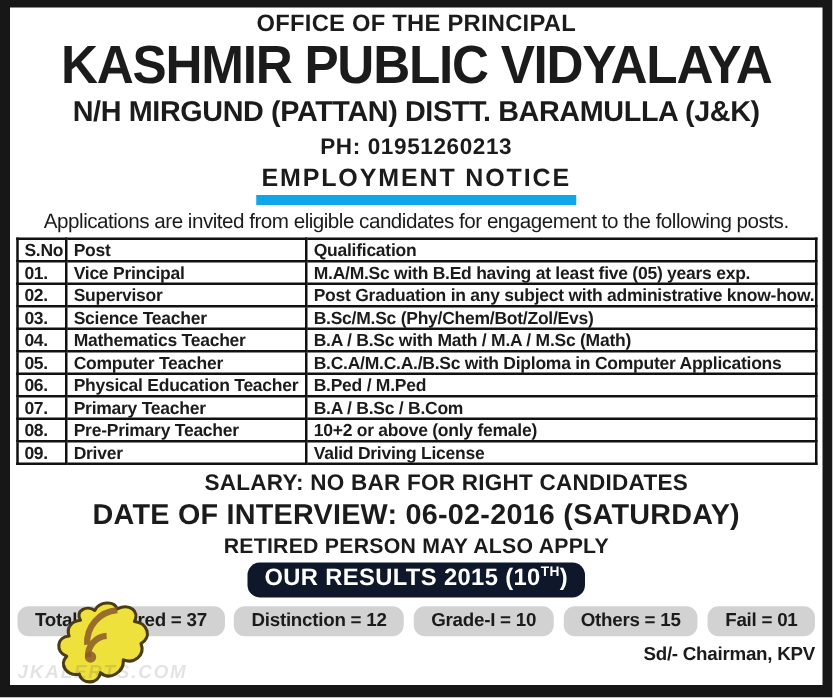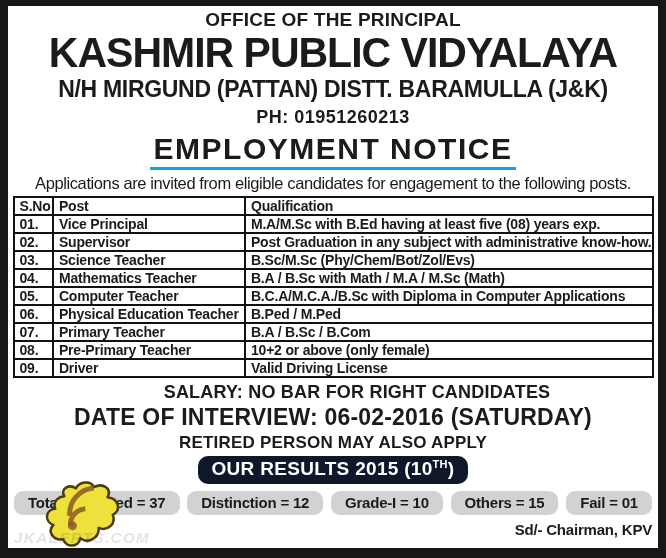--- a/index.html
+++ b/index.html
@@ -14,22 +14,22 @@
     color:#1b1b1b;
     overflow:hidden;
   }
   .center{text-align:center;}
   .office-line{font-size:19px;font-weight:800;margin-top:3px;letter-spacing:0.2px;}
   .school-name{font-size:41px;font-weight:900;line-height:1.02;letter-spacing:-1px;transform:scaleY(1.05);transform-origin:top center;}
   .address-line{font-size:23px;font-weight:800;letter-spacing:-0.3px;margin-top:3px;}
   .phone-line{font-size:18px;font-weight:800;margin-top:4px;letter-spacing:0.5px;text-align:center;}
   .notice-title{
     display:inline-block;
-    font-size:30px;font-weight:800;letter-spacing:1.5px;
-    border-bottom:3px solid #0ea5e9;
+    font-size:20px;font-weight:800;letter-spacing:1.5px;
+    border-bottom:8px solid #0ea5e9;
     padding:0 4px 1px 4px;margin-top:4px;
   }
   .intro{font-size:16.5px;font-weight:400;margin:4px 2px 3px 2px;text-align:center;letter-spacing:-0.4px;white-space:nowrap;}
   table.posts{
     border-collapse:collapse;
     margin:0 auto;
     width:641px;
   }
   table.posts td,table.posts th{
     border:2px solid #111;
@@ -111,21 +111,21 @@
   <table class="posts">
     <tbody>
         <tr>
       <th class="col-sno">S.No</th>
       <th class="col-post">Post</th>
       <th>Qualification</th>
     </tr>
     <tr>
       <td>01.</td>
       <td>Vice Principal</td>
-      <td>M.A/M.Sc with B.Ed having at least five (08) years exp.</td>
+      <td>M.A/M.Sc with B.Ed having at least five (05) years exp.</td>
     </tr>
     <tr>
       <td>02.</td>
       <td>Supervisor</td>
       <td>Post Graduation in any subject with administrative know-how.</td>
     </tr>
     <tr>
       <td>03.</td>
       <td>Science Teacher</td>
       <td>B.Sc/M.Sc (Phy/Chem/Bot/Zol/Evs)</td>

